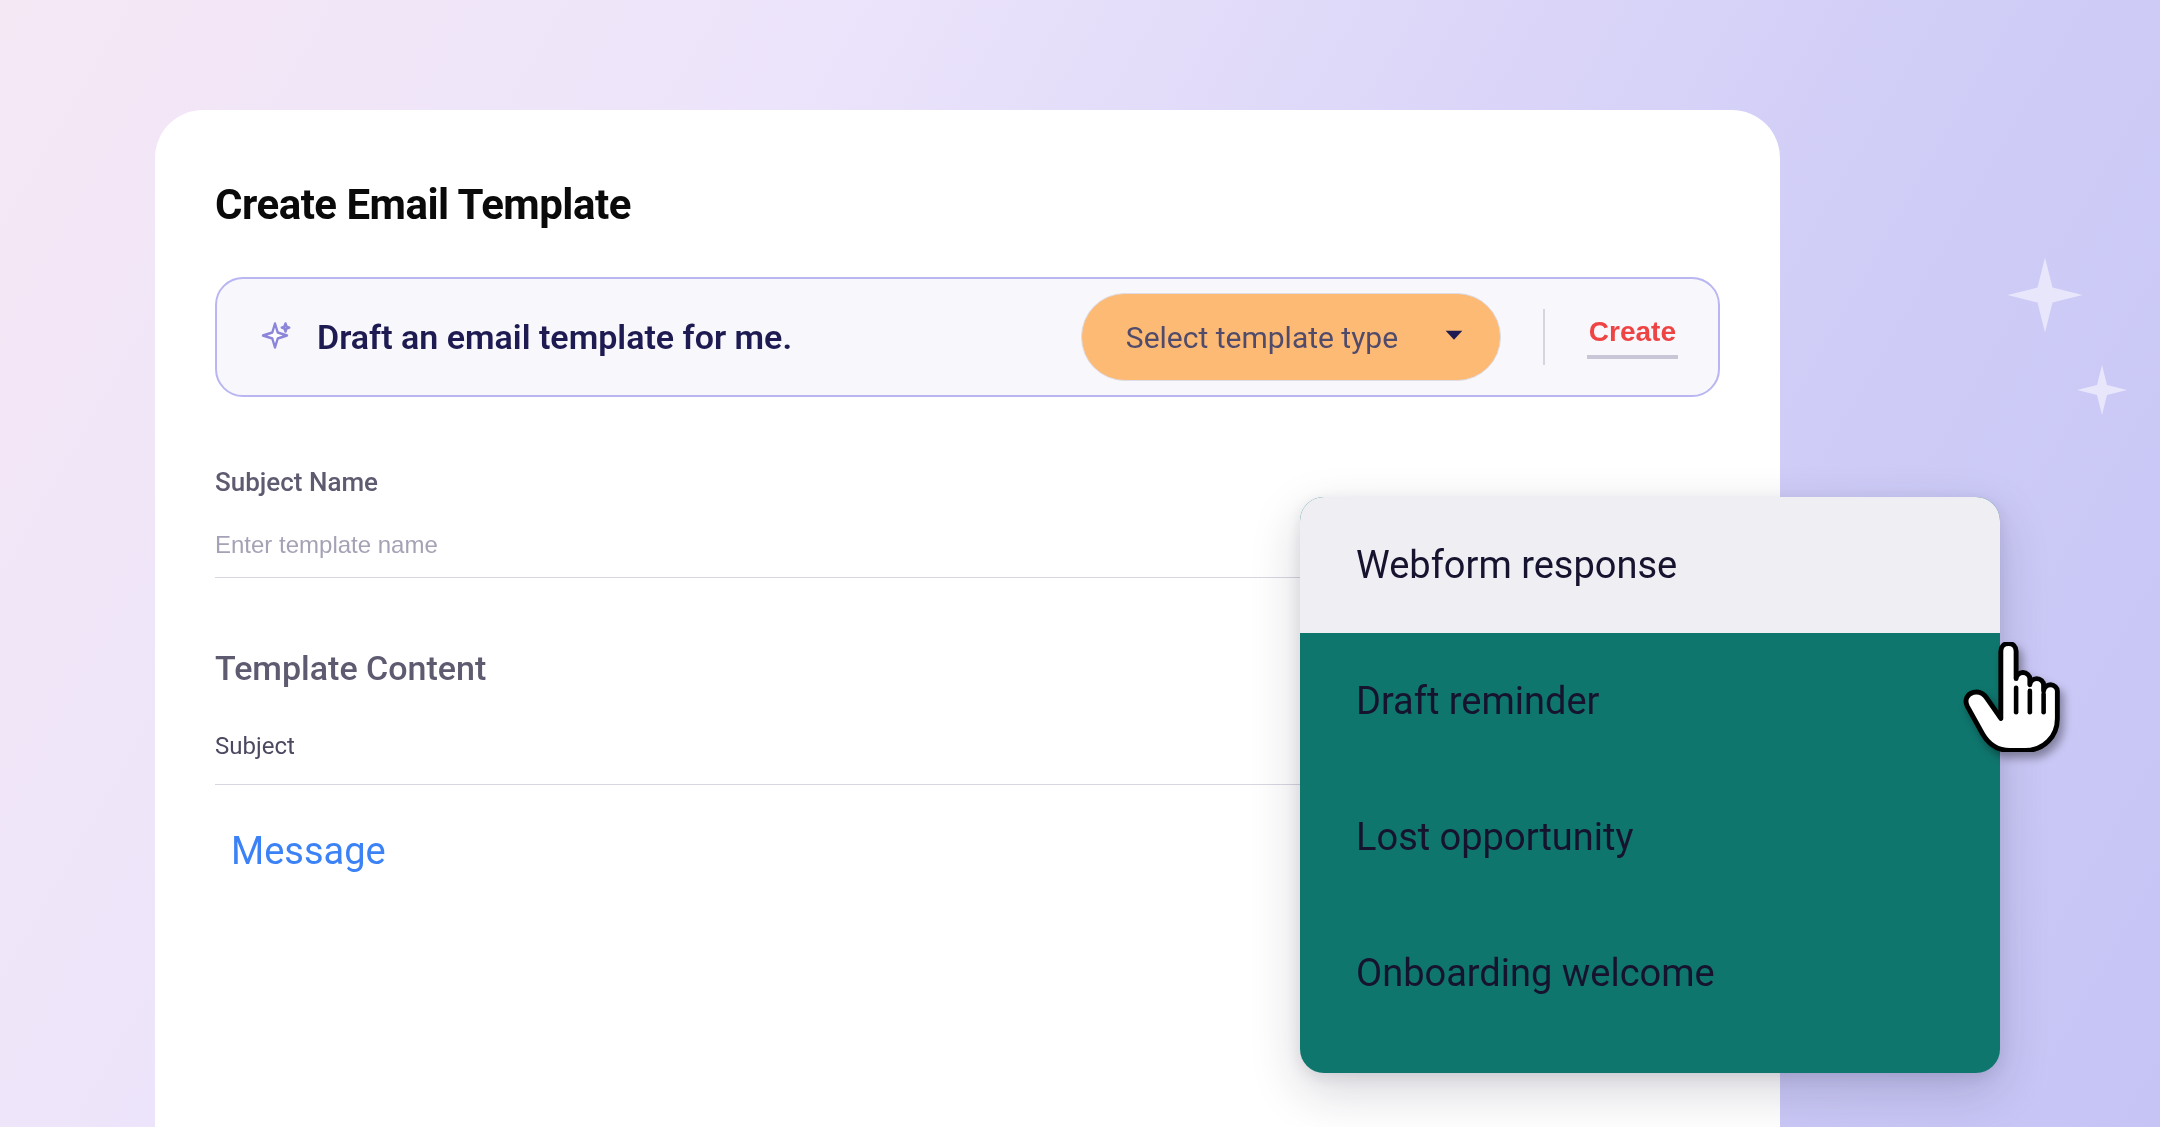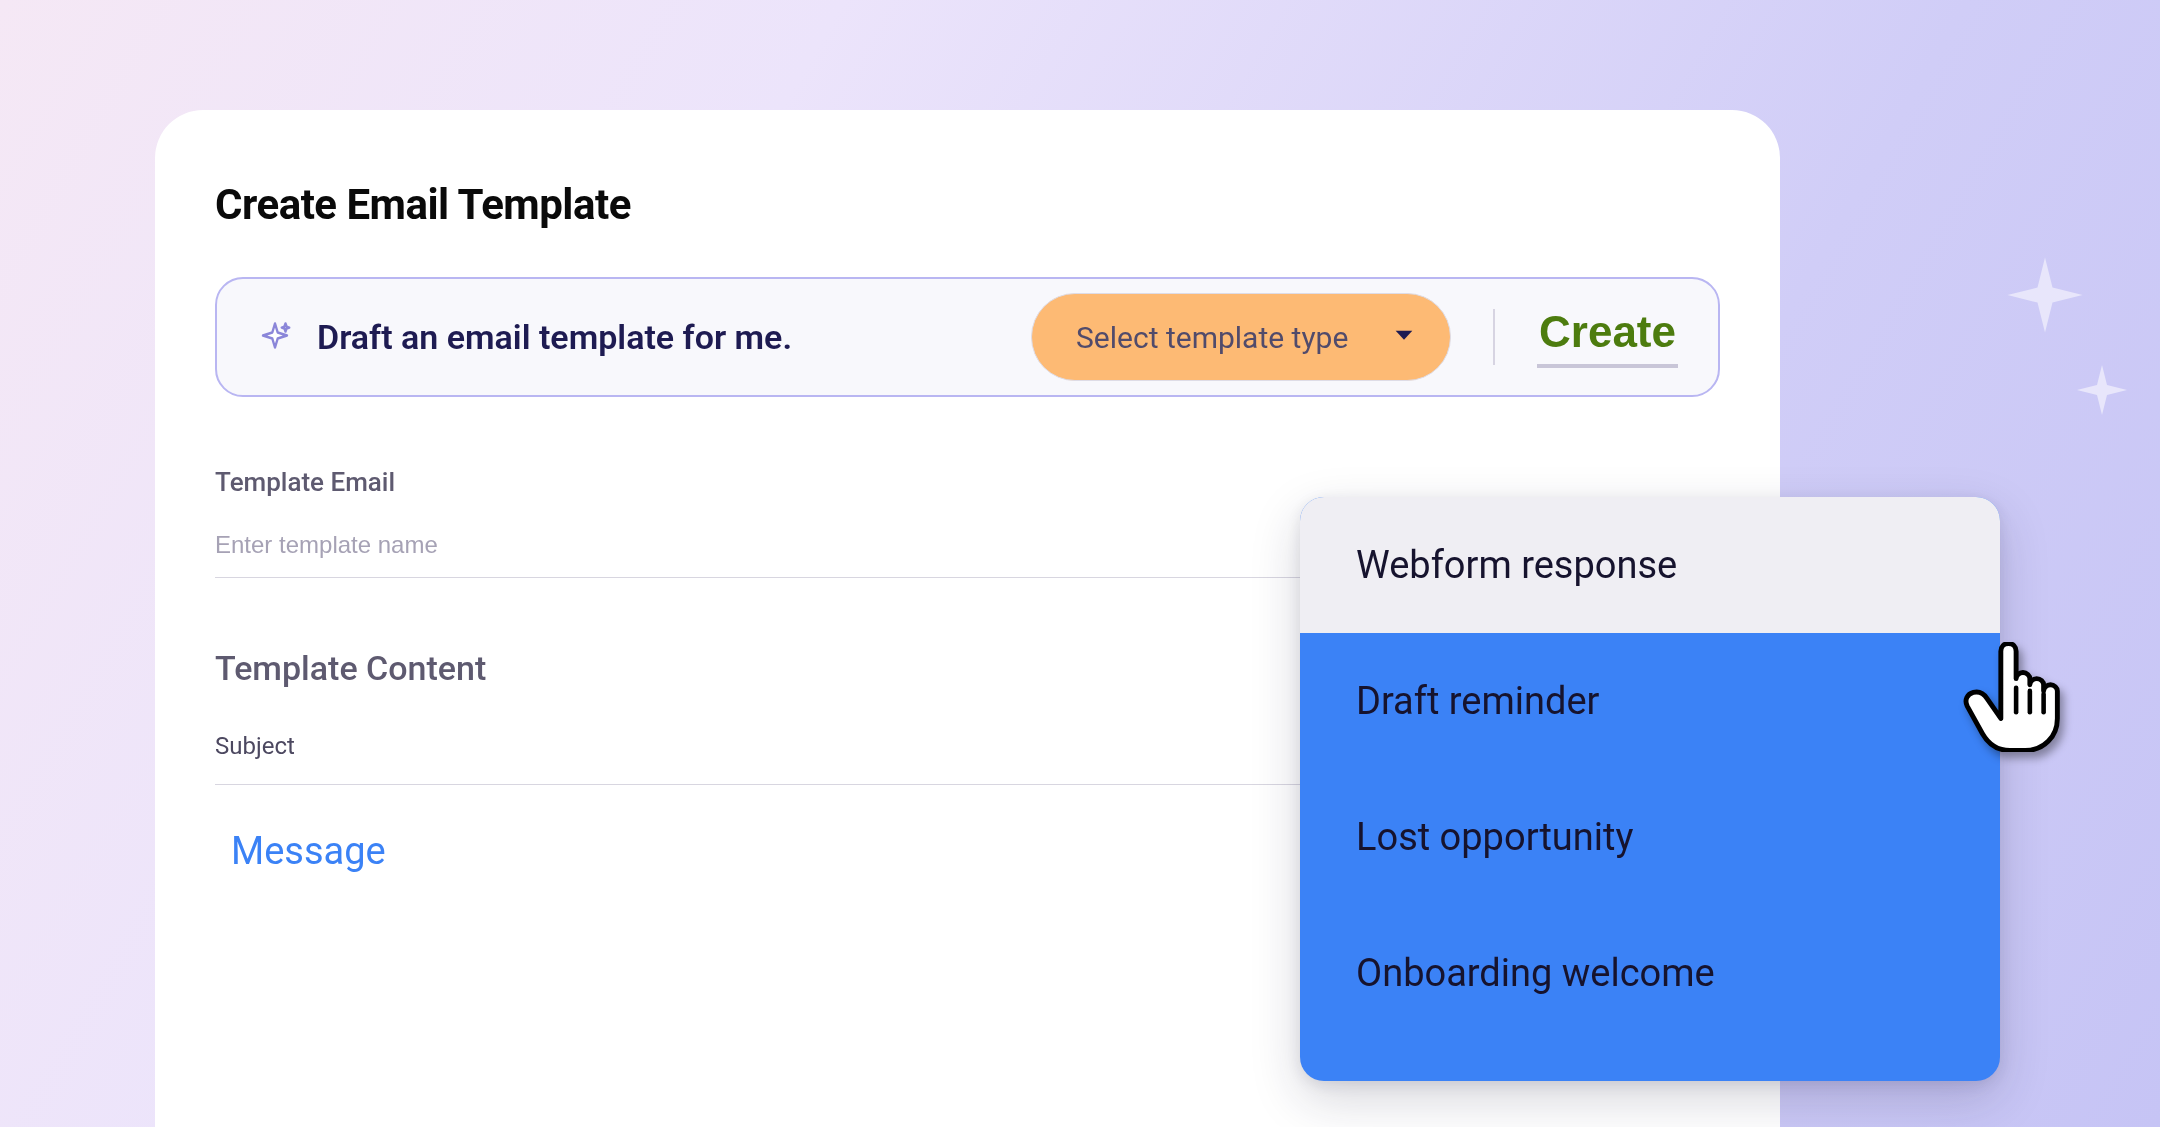--- a/index.html
+++ b/index.html
@@ -89,23 +89,23 @@
   }
 
   .vdiv {
     width: 2px;
     height: 56px;
     background: #d7d4e2;
     margin: 0 18px;
   }
 
   .create-btn {
-    font-size: 44px;
+    font-size: 28px;
     font-weight: 700;
-    color: #4d7c0f;
+    color: #ef4444;
     background: transparent;
     border: none;
     border-bottom: 4px solid #c9c6d8;
     padding: 0 2px 6px 2px;
     cursor: pointer;
     line-height: 1.2;
   }
 
   
   .field-block { margin-bottom: 70px; }
@@ -147,25 +147,25 @@
     cursor: text;
     margin-left: 16px;
   }
 
   
   .dropdown {
     position: absolute;
     top: 497px;
     left: 1300px;
     width: 700px;
-    background: #3b82f6;
+    background: #0f766e;
     border-radius: 24px;
     box-shadow: 0 18px 50px rgba(30, 27, 60, 0.18), 0 4px 14px rgba(30, 27, 60, 0.10);
     overflow: hidden;
-    padding-bottom: 40px;
+    padding-bottom: 32px;
   }
   .dropdown-item {
     font-size: 38px;
     color: #16132e;
     padding: 46px 56px;
     cursor: pointer;
     font-weight: 450;
   }
   .dropdown-item.hover {
     background: #efeef3;
@@ -214,21 +214,21 @@
           </svg>
       </span>
     </div>
 
     <div class="vdiv"></div>
 
     <button class="create-btn">Create</button>
   </div>
 
   <div class="field-block">
-    <div class="field-label">Template Email</div>
+    <div class="field-label">Subject Name</div>
     <input class="text-input" type="text" placeholder="Enter template name" style="">
   </div>
 
   <div>
     <div class="section-label">Template Content</div>
     <div class="subject-row">Subject</div>
     <div class="message-row">Message</div>
   </div>
 
 </div>

